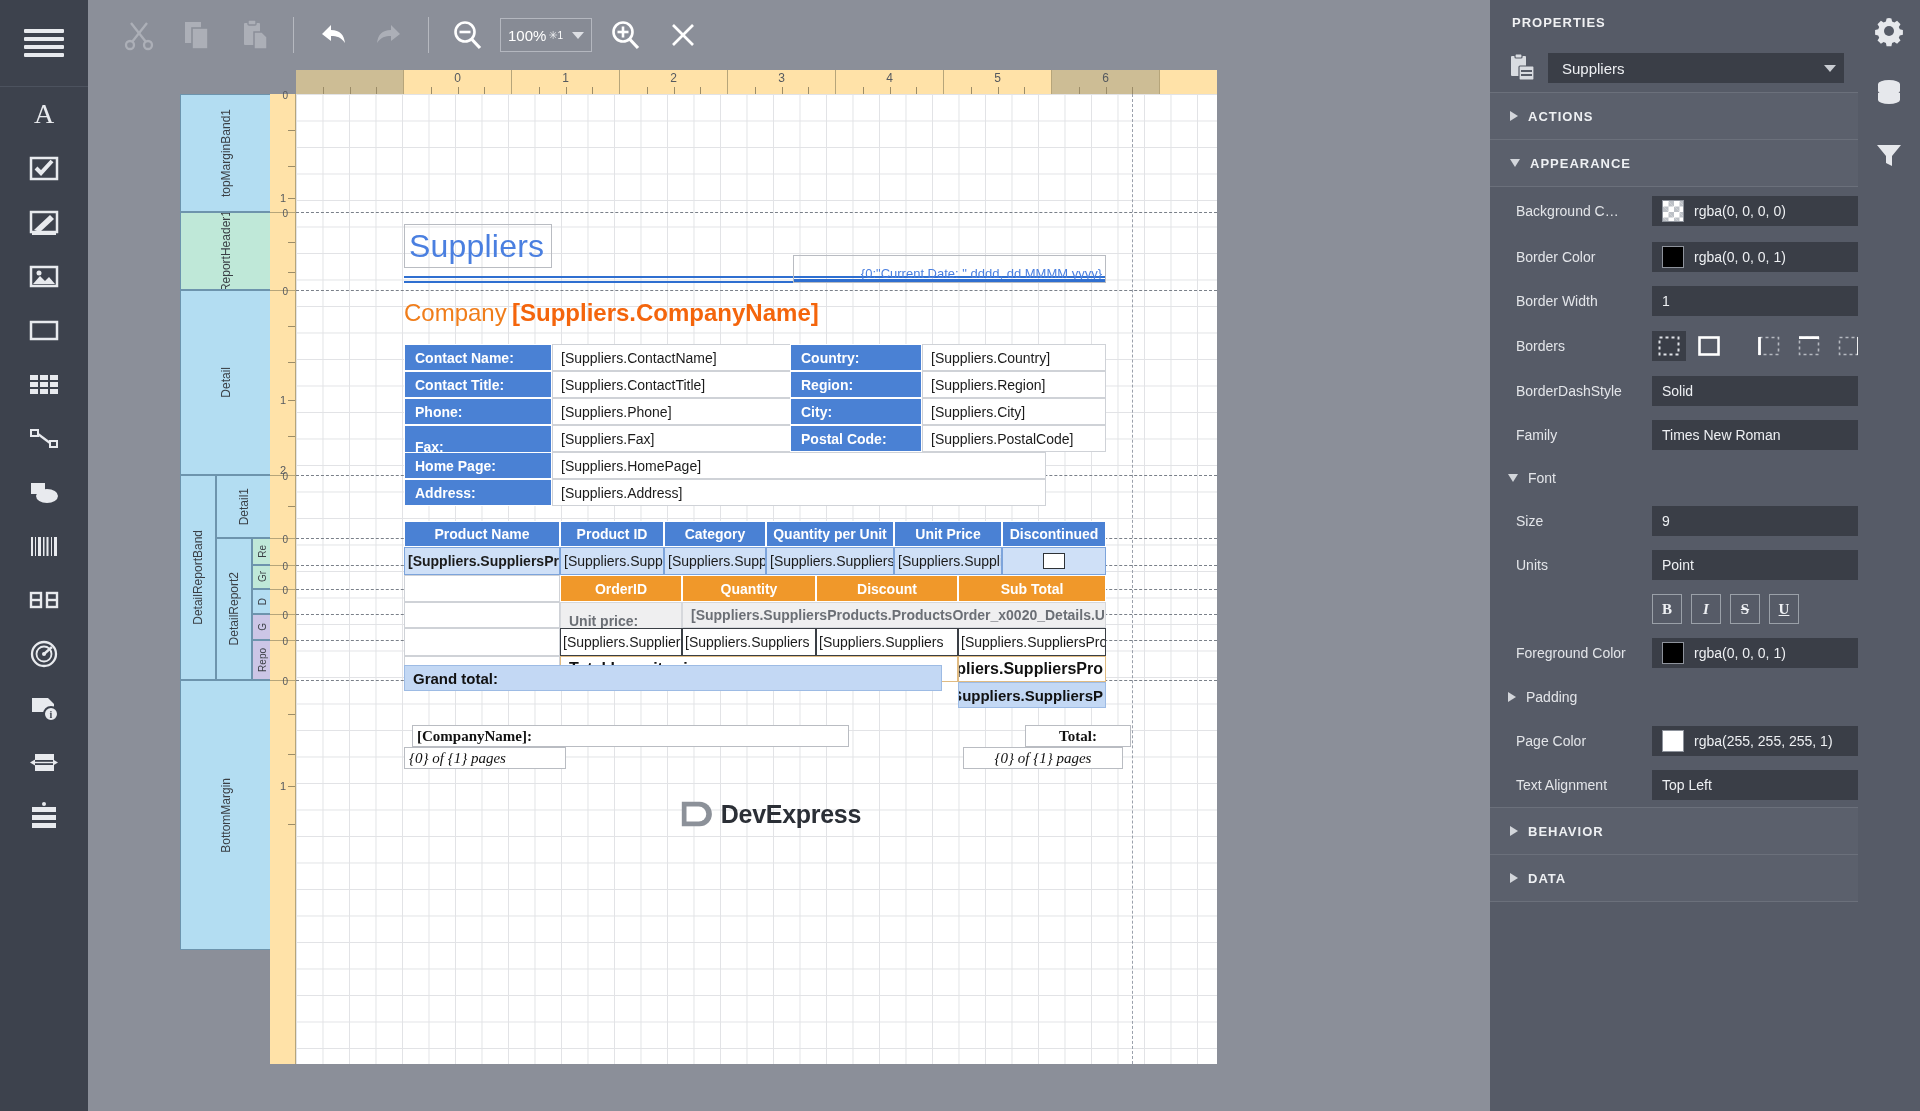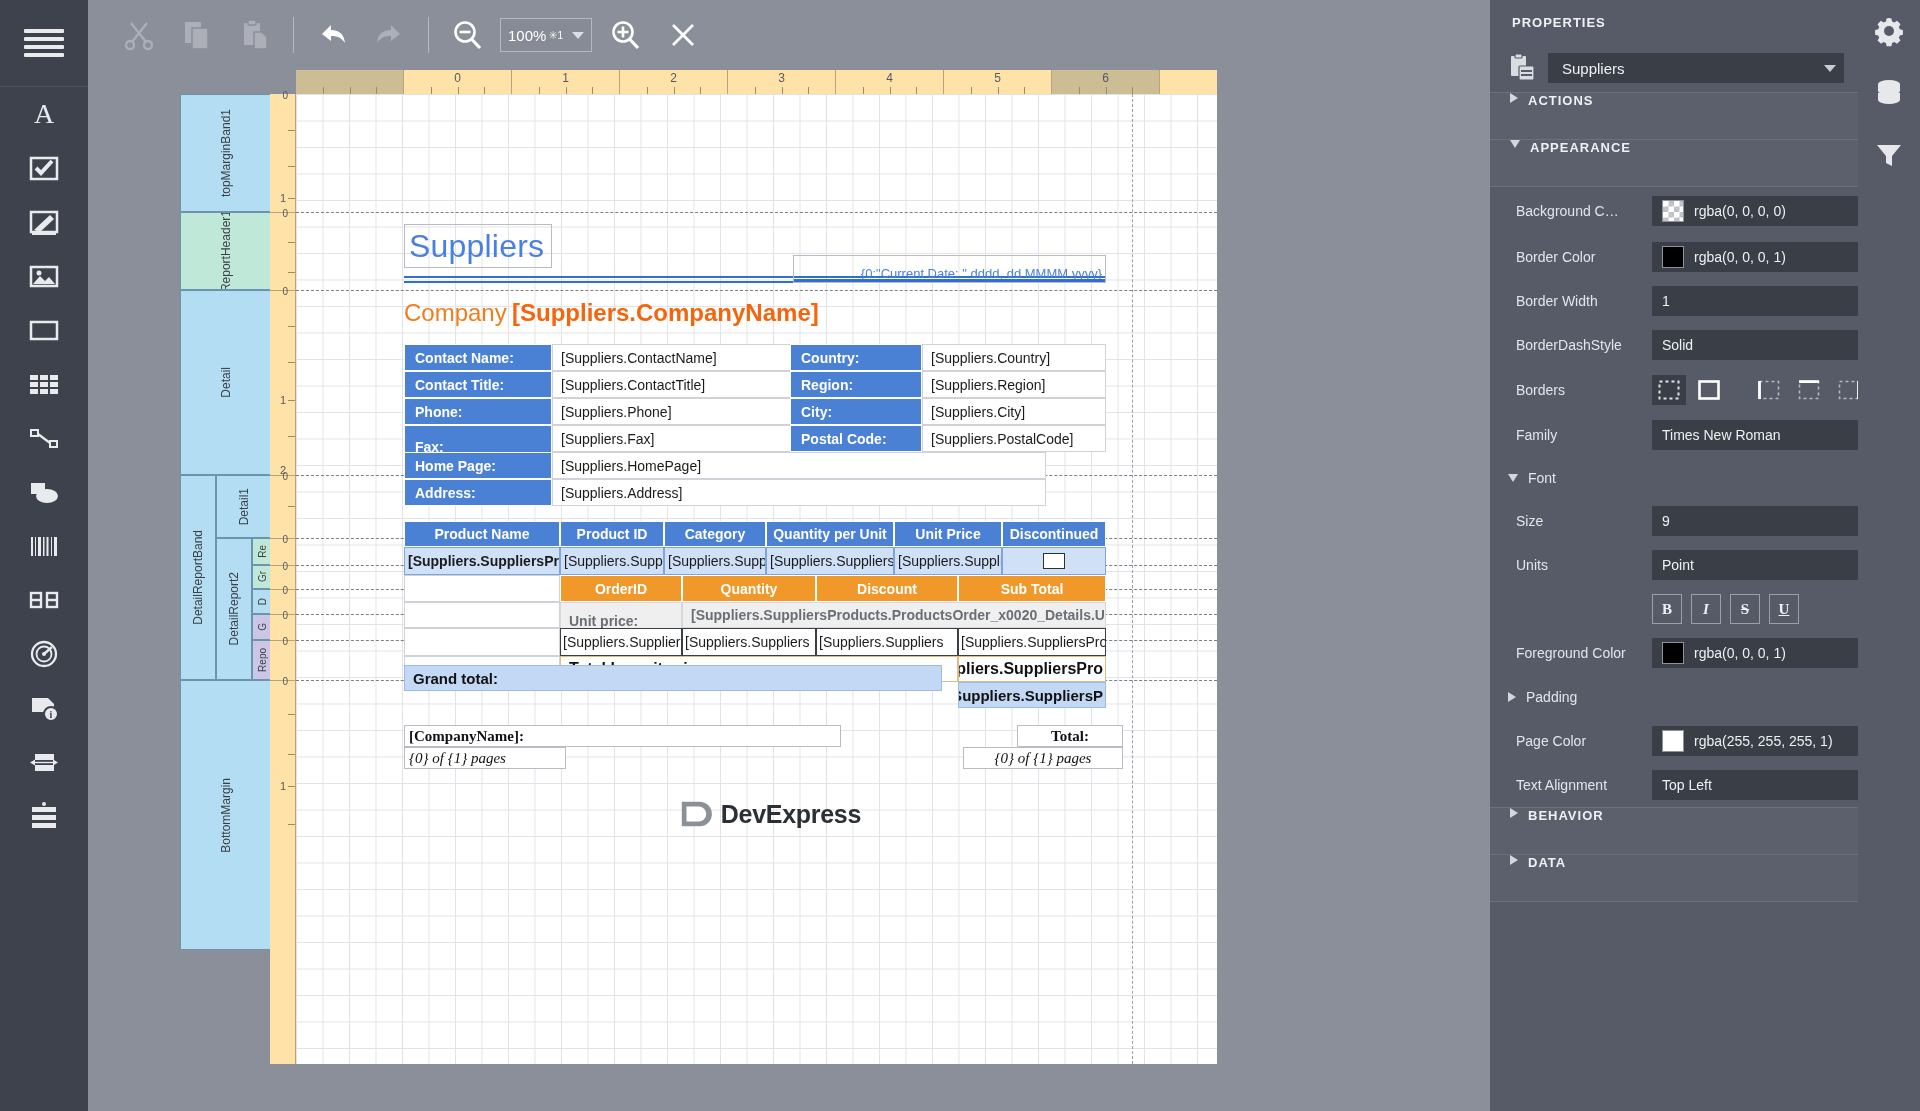--- a/index.html
+++ b/index.html
@@ -181,21 +181,21 @@
   }
   .cell-grand.right { justify-content: flex-end; padding-right: 2px; }
 
   .footer-box {
     border: 1px solid #b9bcc2; background: #fff; color: #111;
     font-family: "Liberation Serif", serif; font-size: 15px;
     display: flex; align-items: center; padding: 0 4px;
   }
   .footer-box.italic { font-style: italic; }
   .footer-box.right { justify-content: center; }
-  .footer-box.bold { font-weight: bold; }
+  .footer-box.bold { font-weight: bold; margin-left: 8px; }
 
   .chk-cell {
     background: #cfe0f7; border: 1px solid #7da4db;
     display: flex; align-items: center; justify-content: center;
   }
   .chk-cell .bx { width: 22px; height: 16px; border: 1px solid #2e3236; background: #fff; }
 
   .devexpress-logo {
     display: flex; align-items: center; justify-content: center; gap: 8px;
   }
@@ -216,21 +216,21 @@
     font-size: 15px; margin-left: 10px; cursor: pointer;
   }
   .obj-select .caret {
     margin-left: auto; width: 0; height: 0;
     border-left: 6px solid transparent; border-right: 6px solid transparent;
     border-top: 7px solid #c9ccd2;
   }
   .divider { height: 1px; background: #6b707b; }
 
   .section {
-    height: 46px; display: flex; align-items: flex-start; padding-left: 20px; gap: 10px;
+    height: 46px; display: flex; align-items: center; padding-left: 20px; gap: 10px;
     color: #eef0f3; font-size: 13px; font-weight: bold; letter-spacing: 1px;
     background: #5b606c; cursor: pointer;
   }
   .tri { width: 0; height: 0; }
   .tri.right { border-top: 5px solid transparent; border-bottom: 5px solid transparent; border-left: 8px solid #d3d6db; }
   .tri.down { border-left: 5px solid transparent; border-right: 5px solid transparent; border-top: 8px solid #d3d6db; }
 
   .prow { height: 45px; display: flex; align-items: center; padding-left: 26px; }
   .plabel { width: 136px; color: #e3e5e9; font-size: 14px; flex: 0 0 136px; white-space: nowrap; overflow: hidden; }
   .pctl { flex: 0 0 auto; display: flex; align-items: center; }
@@ -903,31 +903,20 @@
           <span>1</span>
           <span class="arrows">
               <i class="up"></i>
               <i class="dn"></i>
             </span>
         </div>
 
       </div>
     </div>
 
-    <div class="prow" style="height:44px">
-      <span class="plabel">BorderDashStyle</span>
-      <div class="pctl">
-        <div class="inp">
-          <span>Solid</span>
-          <span class="caret"></span>
-        </div>
-
-      </div>
-    </div>
-
     <div class="prow" style="height:46px">
       <span class="plabel">Borders</span>
       <div class="pctl">
         <div class="borderbtns">
           <div class="bbtn active">
             <svg width="22" height="20" viewBox="0 0 22 20">
                 <rect x="1.5" y="1.5" width="19" height="17" fill="none" stroke="#dfe2e7" stroke-width="2" stroke-dasharray="3,3"></rect>
               </svg>
           </div>
           <div class="bbtn">
@@ -953,20 +942,31 @@
                 <rect x="1.5" y="1.5" width="19" height="17" fill="none" stroke="#b5b9c0" stroke-width="1.6" stroke-dasharray="3,3"></rect>
                 <line x1="20.5" y1="1" x2="20.5" y2="19" stroke="#ffffff" stroke-width="2.8"></line>
               </svg>
           </div>
           <div class="bbtn">
             <svg width="22" height="20" viewBox="0 0 22 20">
                 <rect x="1.5" y="1.5" width="19" height="17" fill="none" stroke="#b5b9c0" stroke-width="1.6" stroke-dasharray="3,3"></rect>
                 <line x1="1" y1="18.4" x2="21" y2="18.4" stroke="#ffffff" stroke-width="2.8"></line>
               </svg>
           </div>
+        </div>
+
+      </div>
+    </div>
+
+    <div class="prow" style="height:44px">
+      <span class="plabel">BorderDashStyle</span>
+      <div class="pctl">
+        <div class="inp">
+          <span>Solid</span>
+          <span class="caret"></span>
         </div>
 
       </div>
     </div>
 
     <div class="prow" style="height:44px">
       <span class="plabel">Family</span>
       <div class="pctl">
         <div class="inp">
           <span>Times New Roman</span>

